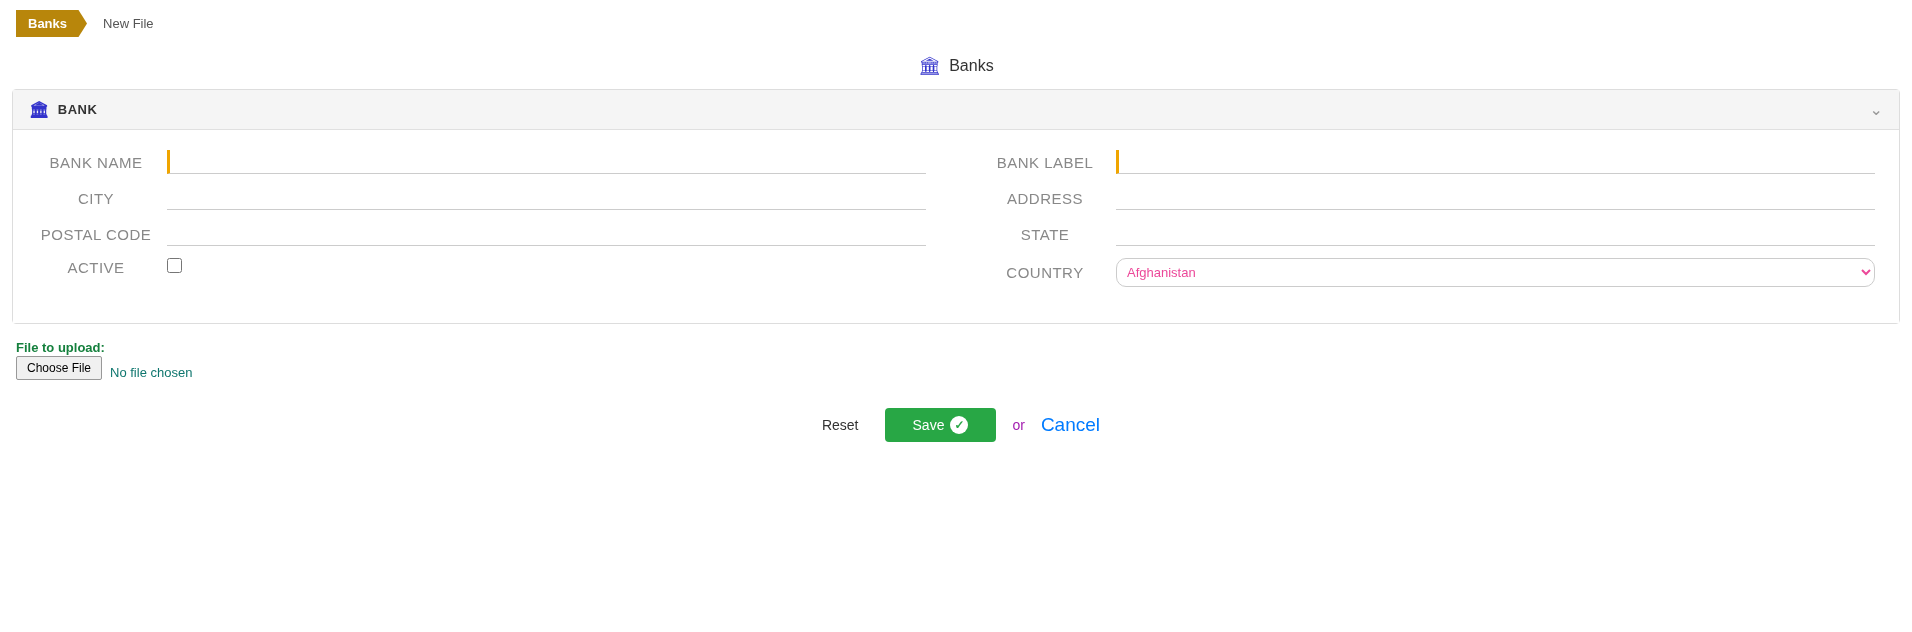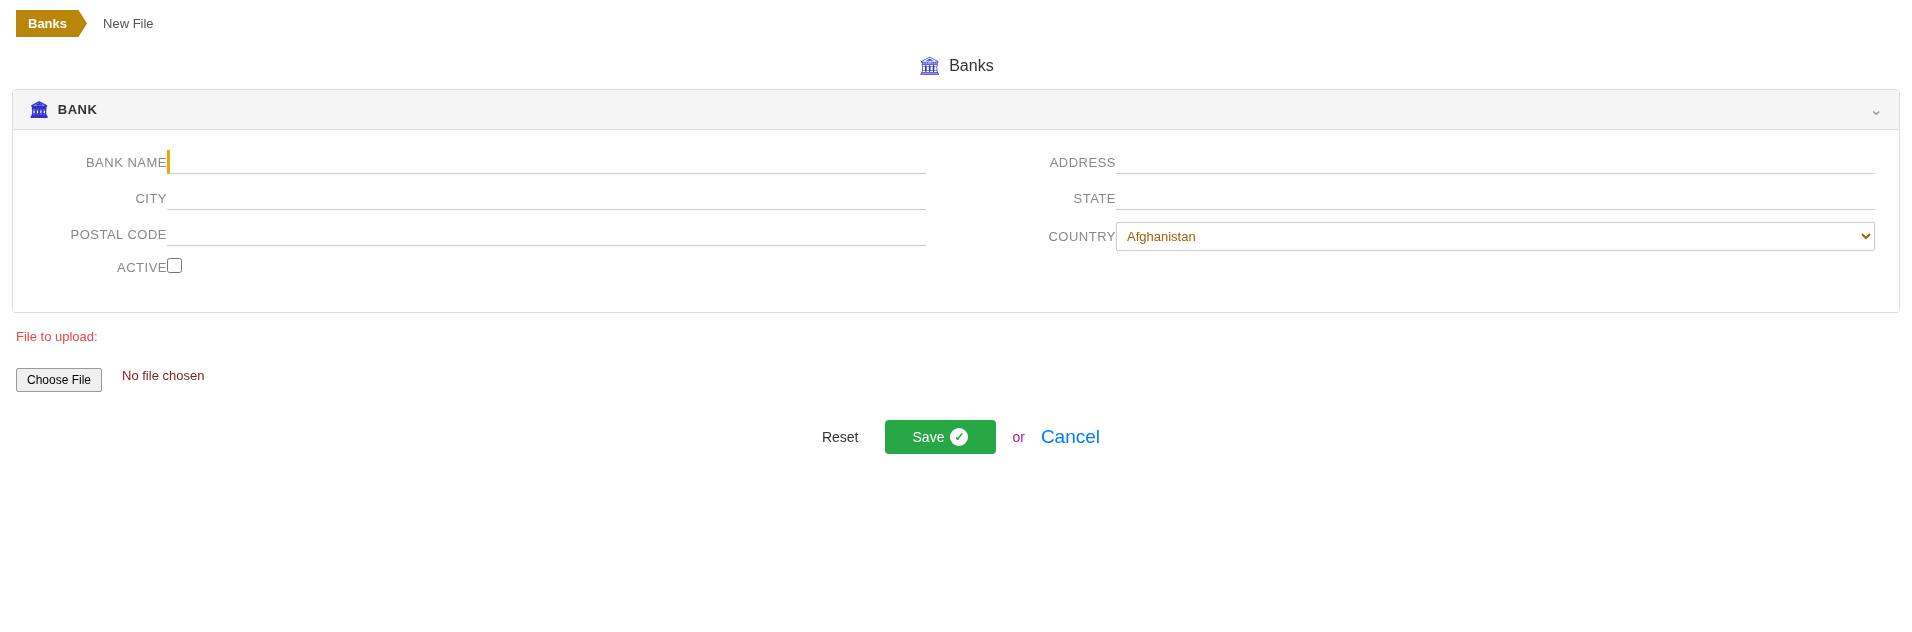--- a/index.html
+++ b/index.html
@@ -107,25 +107,25 @@
       gap: 0;
     }
 
     .form-row {
       display: flex;
       align-items: center;
       margin-bottom: 12px;
     }
 
     .form-label {
-      text-align: right;
+      text-align: center;
       width: 130px;
       min-width: 130px;
-      padding-right: 0;
-      font-size: 13px;
+      padding-right: 12px;
+      font-size: 15px;
       color: #888;
       letter-spacing: 0.5px;
       text-transform: uppercase;
     }
 
     .form-input-wrap {
       flex: 1;
     }
 
     .form-input {
@@ -151,59 +151,60 @@
       color: #333;
     }
 
     .form-select {
       width: 100%;
       border: 1px solid #ccc;
       padding: 5px 6px;
       font-size: 13px;
       background: #fff;
       outline: none;
-      color: #a16207;
-      border-radius: 2px;
+      color: #ec4899;
+      border-radius: 10px;
       cursor: pointer;
     }
 
     
     .checkbox-input {
       width: 15px;
       height: 15px;
       cursor: pointer;
     }
 
     
     .file-upload-section {
       padding: 16px 16px 8px 16px;
     }
     .file-upload-label {
       font-size: 13px;
-      color: #ef4444;
-      margin-bottom: 24px;
+      color: #15803d;
+      margin-bottom: 1px;
       display: block;
+      font-weight: bold;
     }
     .file-input-row {
       display: flex;
-      align-items: flex-start;
+      align-items: flex-end;
       gap: 0;
     }
     .choose-file-btn {
       padding: 4px 10px;
       border: 1px solid #999;
       background: #f0f0f0;
       font-size: 12px;
       cursor: pointer;
       border-radius: 2px;
     }
     .no-file-text {
       font-size: 13px;
-      color: #7f1d1d;
-      padding-left: 20px;
+      color: #0f766e;
+      padding-left: 8px;
     }
 
     
     .action-bar {
       display: flex;
       align-items: center;
       justify-content: center;
       gap: 16px;
       padding: 20px 0 16px 0;
     }
@@ -304,20 +305,26 @@
           <label class="form-label">ACTIVE</label>
           <div class="form-input-wrap">
             <input type="checkbox" class="checkbox-input" style="">
           </div>
         </div>
 
       </div>
 
       <div class="form-column">
 
+        <div class="form-row">
+          <label class="form-label">BANK LABEL</label>
+          <div class="form-input-wrap">
+            <input type="text" class="form-input" value="" style="">
+          </div>
+        </div>
 
         <div class="form-row">
           <label class="form-label">ADDRESS</label>
           <div class="form-input-wrap">
             <input type="text" class="form-input-plain" value="" style="">
           </div>
         </div>
 
         <div class="form-row">
           <label class="form-label">STATE</label>

